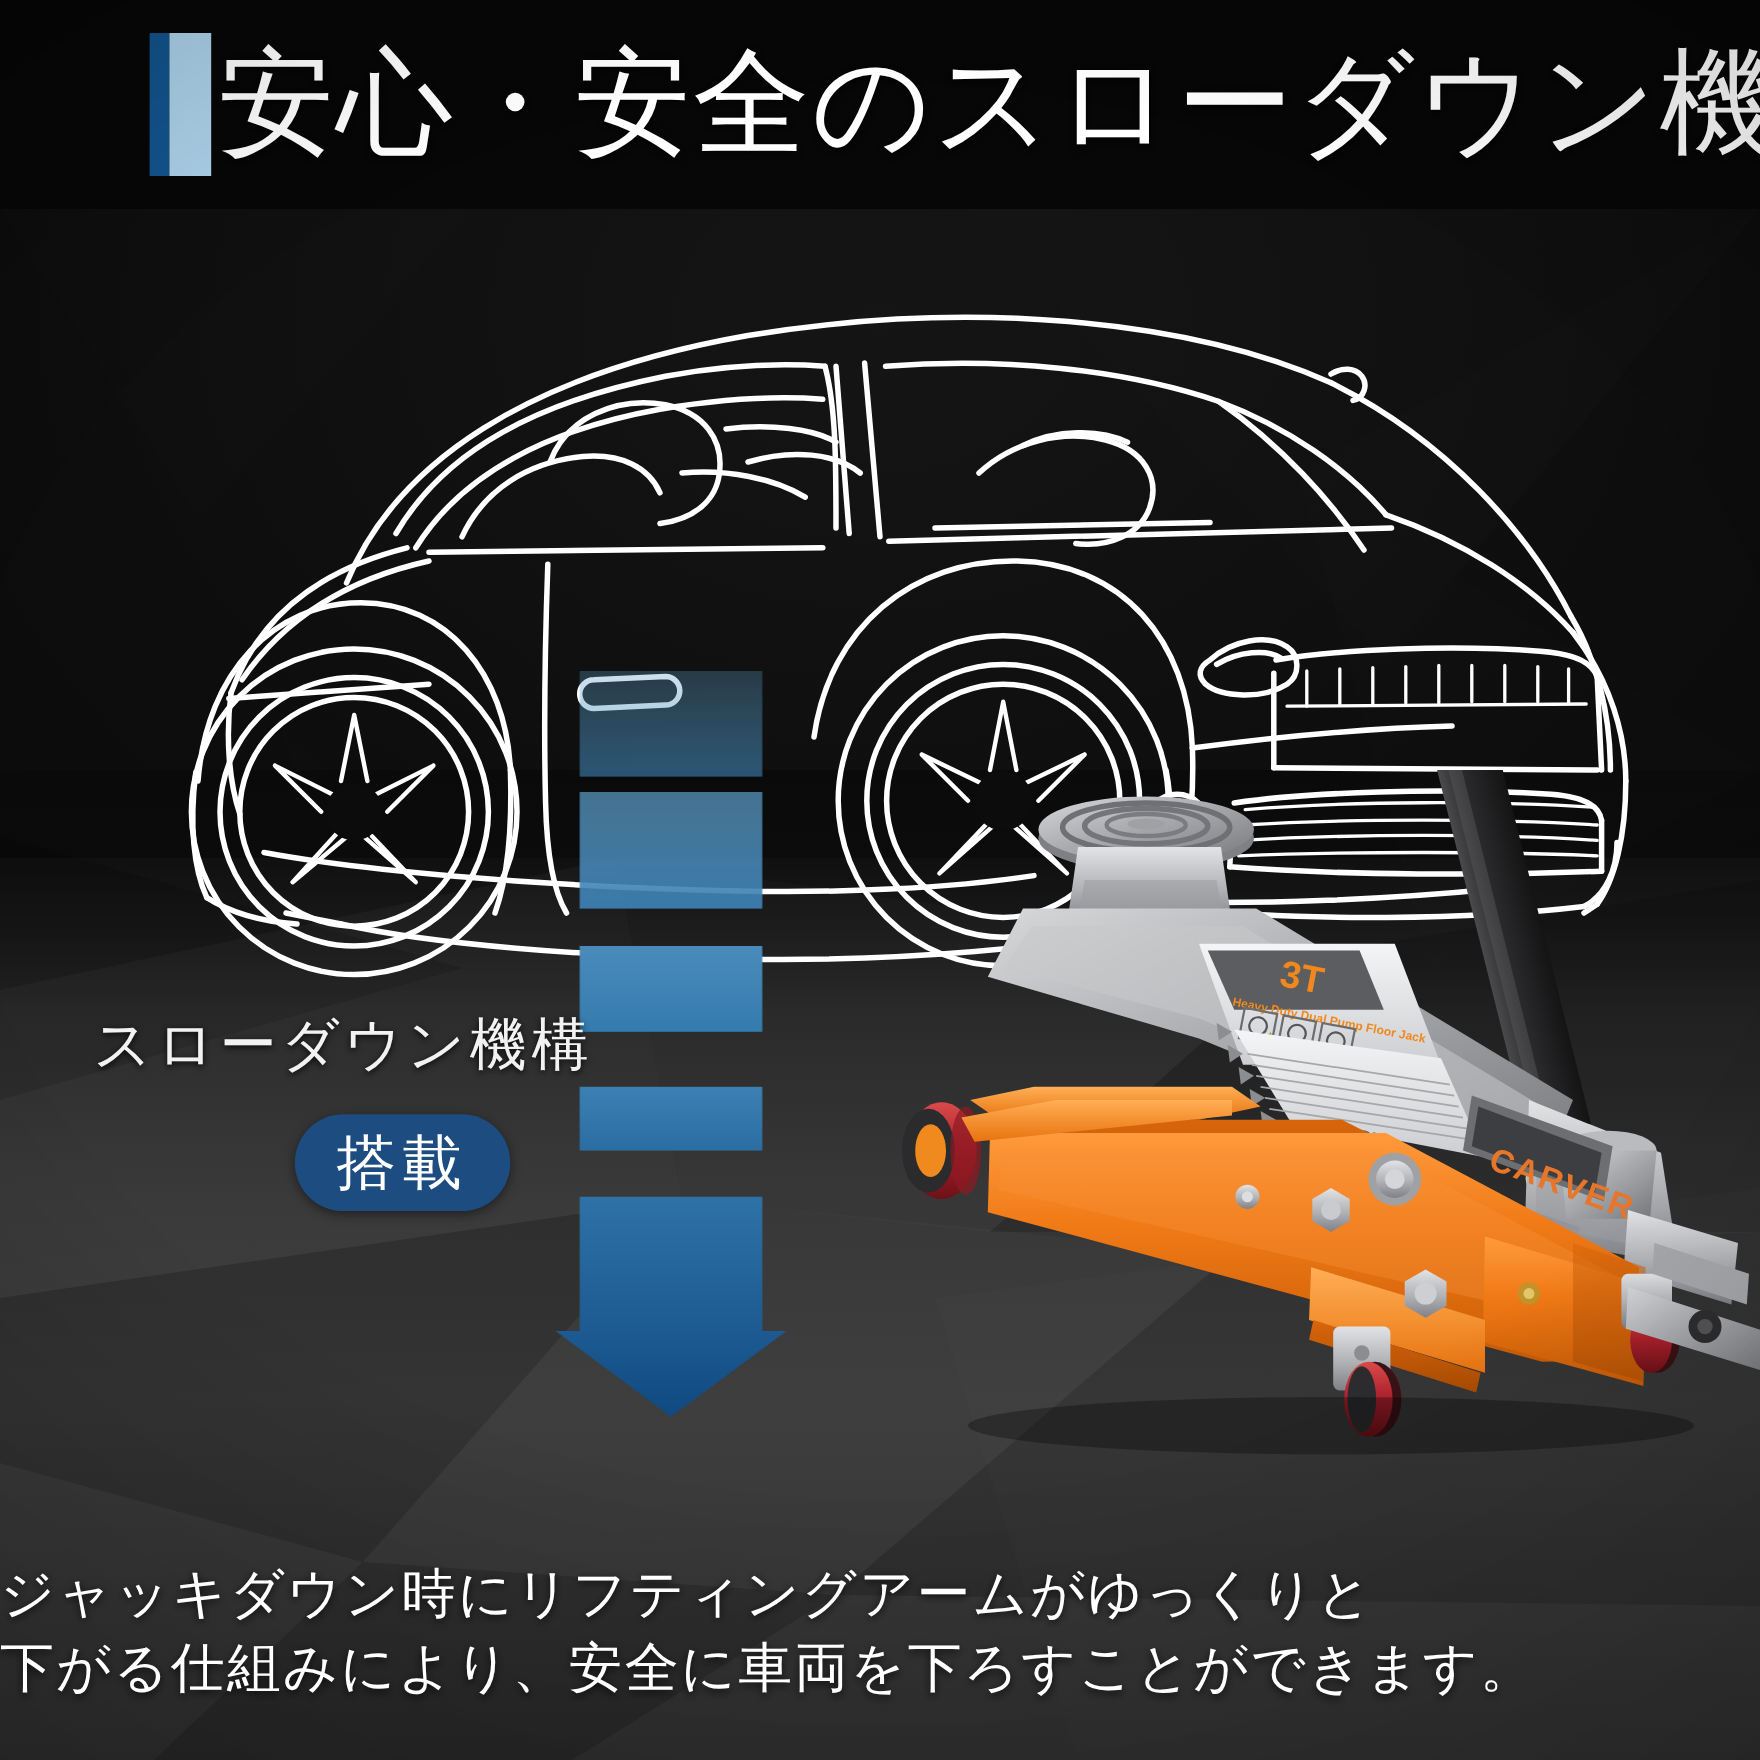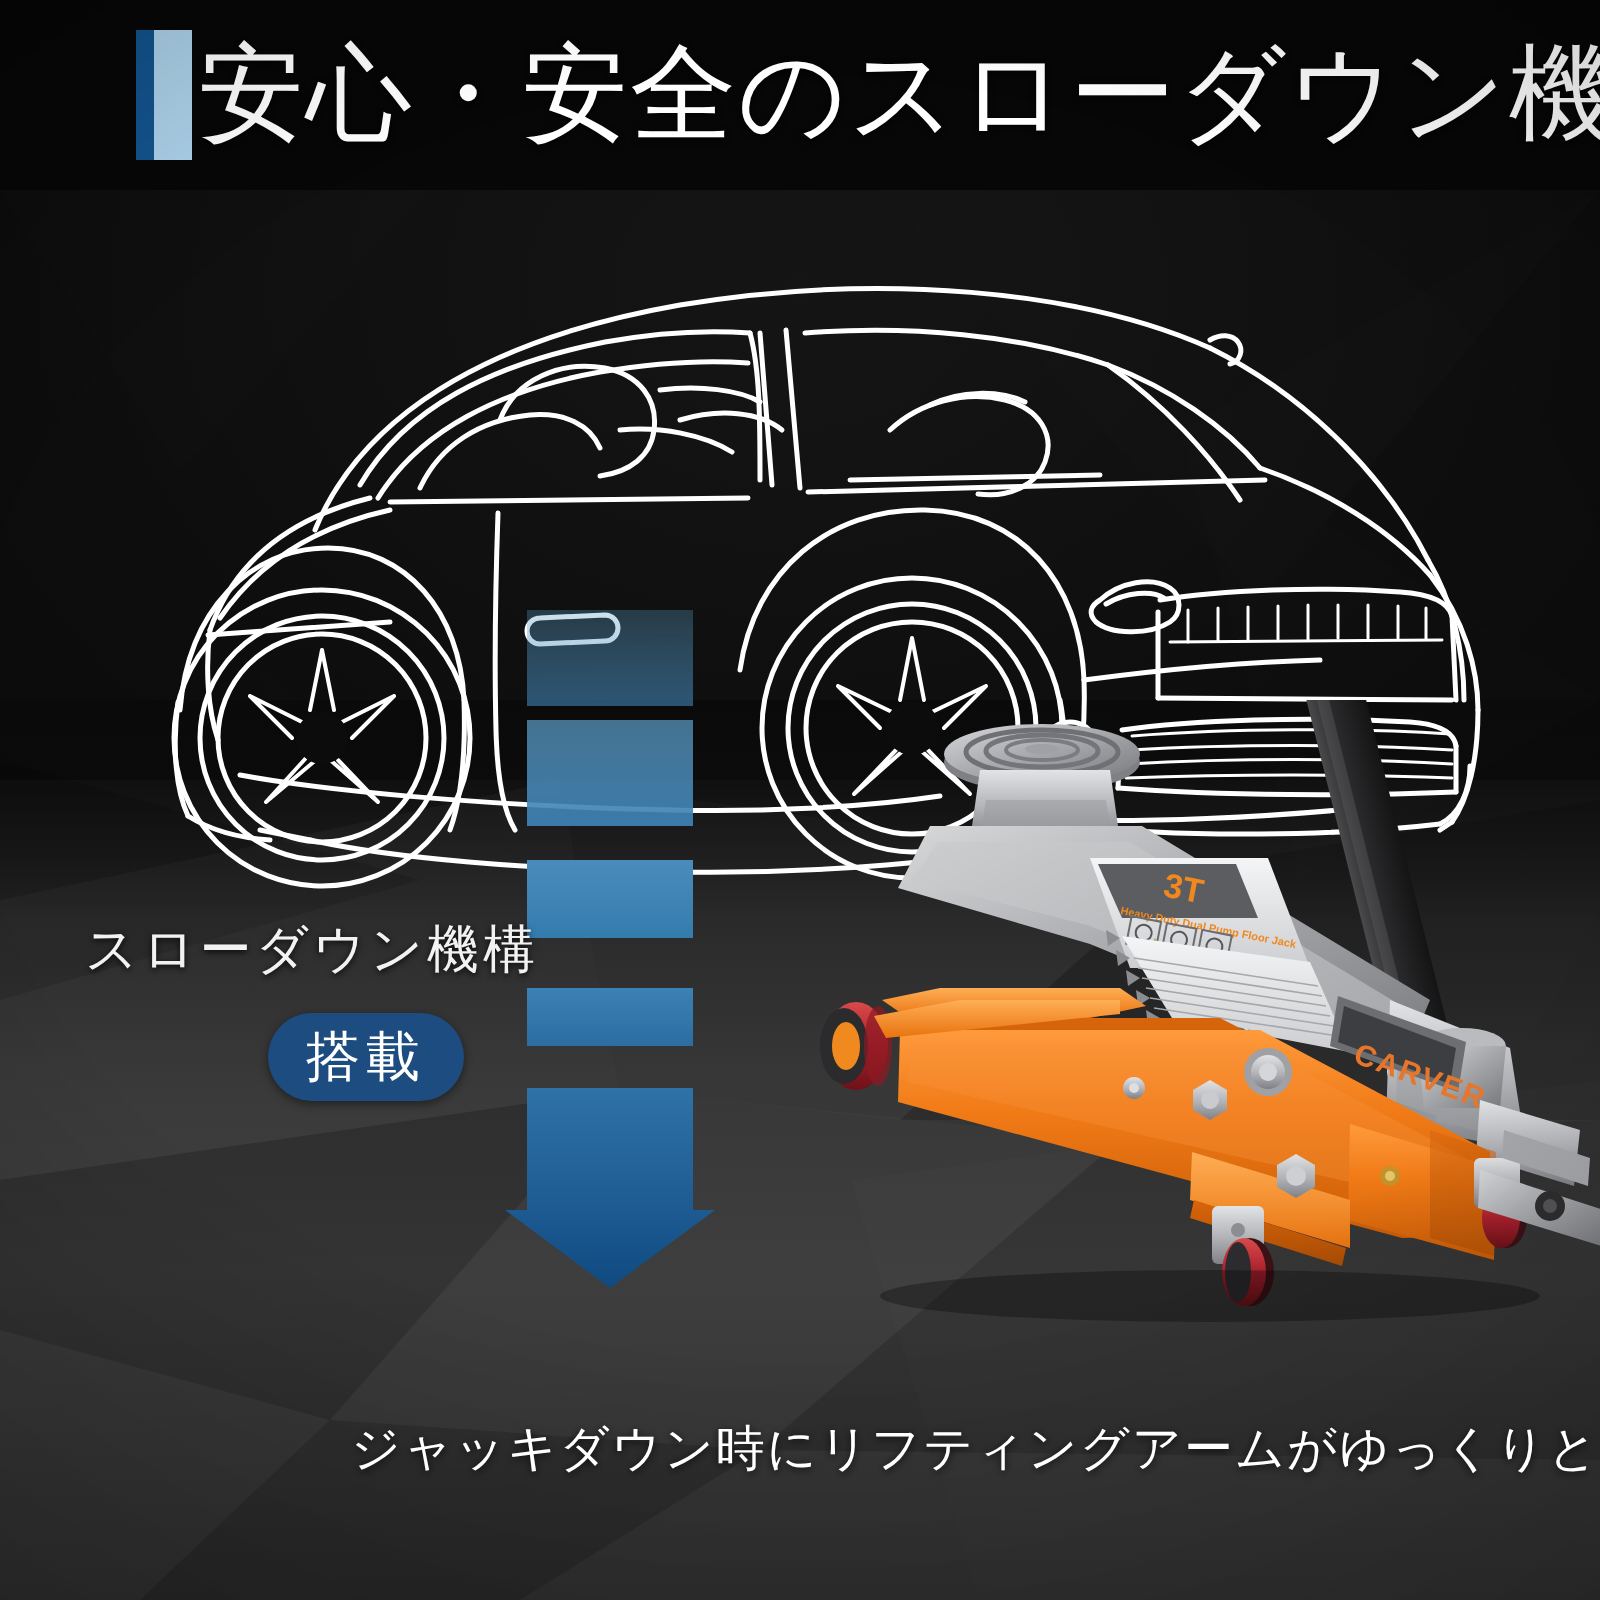--- a/index.html
+++ b/index.html
@@ -83,21 +83,21 @@
     box-shadow:0 3px 10px rgba(0,0,0,.45);
   }
 
   
   .jack{position:absolute;left:790px;top:700px;width:830px;height:640px;}
   .jack svg{display:block;width:100%;height:100%;}
 
   
   .caption{
     position:absolute;left:0;right:0;top:1415px;
-    text-align:right;
+    text-align:left;
     color:#fff;
     font-size:49px;
     line-height:1.38;
     letter-spacing:2px;
     text-shadow:0 2px 8px rgba(0,0,0,.8);
   }
   .caption .l{display:block;}
 </style>
 </head>
 <body>
@@ -499,15 +499,16 @@
       </g>
 
       <ellipse cx="420" cy="596" rx="330" ry="26" fill="#000" opacity="0.30"></ellipse>
     </svg>
   </div>
 
   <div class="vignette"></div>
 
   <div class="caption">
     <span class="l">ジャッキダウン時にリフティングアームがゆっくりと</span>
+    <span class="l">下がる仕組みにより、安全に車両を下ろすことができます。</span>
   </div>
 
 </div>
 
 </body></html>

